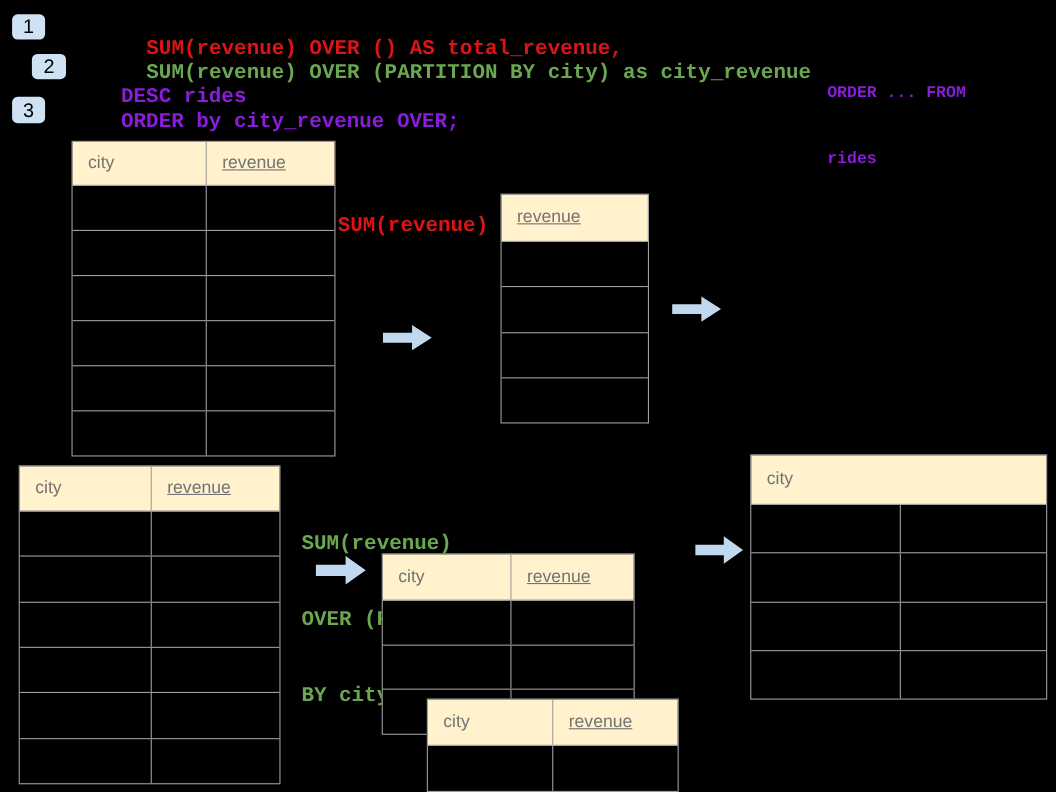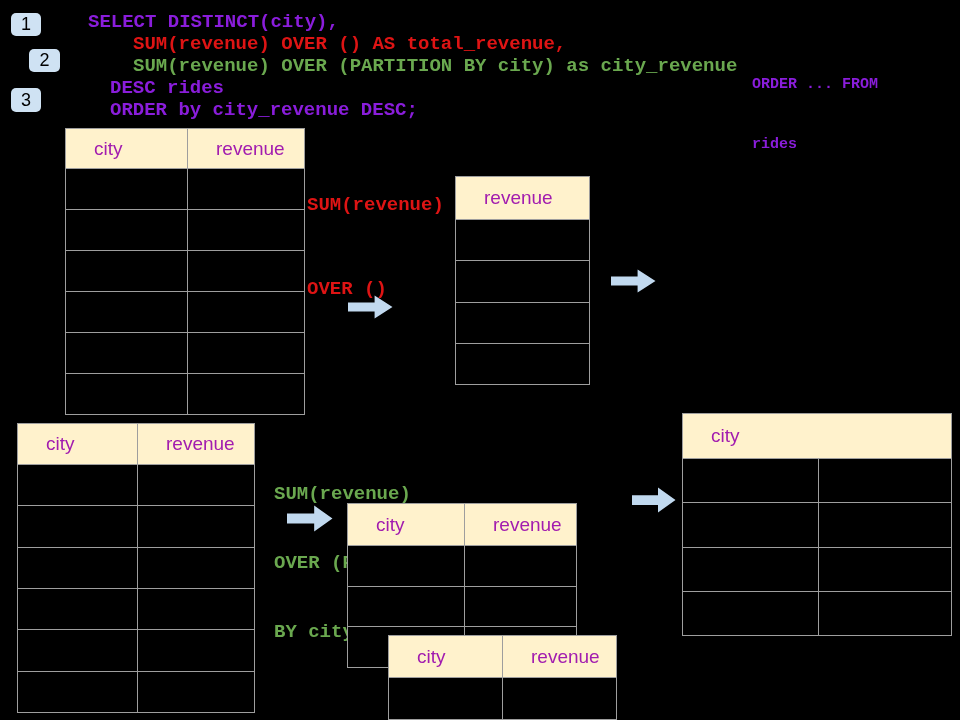--- a/index.html
+++ b/index.html
@@ -50,26 +50,26 @@
   .thead {
     display: flex;
     flex: 0 0 auto;
     background: #fff2cc;
     border-bottom: 1px solid #9e9e9e;
   }
   .th {
     box-sizing: border-box;
     display: flex;
     align-items: center;
-    padding-left: 28px;
-    font-size: 19px;
-    color: #a21caf;
+    padding-left: 14px;
+    font-size: 16px;
+    color: #737373;
   }
   .th + .th { border-left: 1px solid #9e9e9e; }
-  .flex1 { flex: 1; }
+  .flex1 { flex: 1; text-decoration: underline; }
   .tbody {
     flex: 1;
     display: flex;
     flex-direction: column;
   }
   .tr { flex: 1; display: flex; }
   .tr + .tr { border-top: 1px solid #9e9e9e; }
   .td { box-sizing: border-box; }
   .td + .td { border-left: 1px solid #9e9e9e; }
   
@@ -83,34 +83,32 @@
   <div class="badge" style="left:11px;top:13px;width:30px;height:23px">
     <span>1</span>
   </div>
   <div class="badge" style="left:29px;top:49px;width:31px;height:23px">
     <span>2</span>
   </div>
   <div class="badge" style="left:11px;top:88px;width:30px;height:24px">
     <span>3</span>
   </div>
 
-  <div class="code purple" style="left:88px;top:11px">SELECT DISTINCT(city),</div>
   <div class="code green" style="left:133px;top:55px">SUM(revenue) OVER (PARTITION BY city) as city_revenue</div>
   <div class="code red" style="left:133px;top:33px">SUM(revenue) OVER () AS total_revenue,</div>
   <div class="code purple" style="left:110px;top:77px">DESC rides</div>
-  <div class="code purple" style="left:110px;top:99px">ORDER by city_revenue DESC;</div>
+  <div class="code purple" style="left:110px;top:99px">ORDER by city_revenue OVER;</div>
 
   <div class="code purple note" style="left:752px;top:35px">
     <div>ORDER ... FROM</div>
     <div>rides</div>
   </div>
 
   <div class="code red ann-red" style="left:307px;top:135px">
     <div>SUM(revenue)</div>
-    <div>OVER ()</div>
   </div>
 
   <div class="code green ann-green" style="left:274px;top:437px">
     <div>SUM(revenue)</div>
     <div>OVER (PARTITION</div>
     <div>BY city)</div>
   </div>
 
   <div class="tbl" style="left:65px;top:128px;width:240px;height:287px;z-index:1">
     <div class="thead" style="height:39px">

